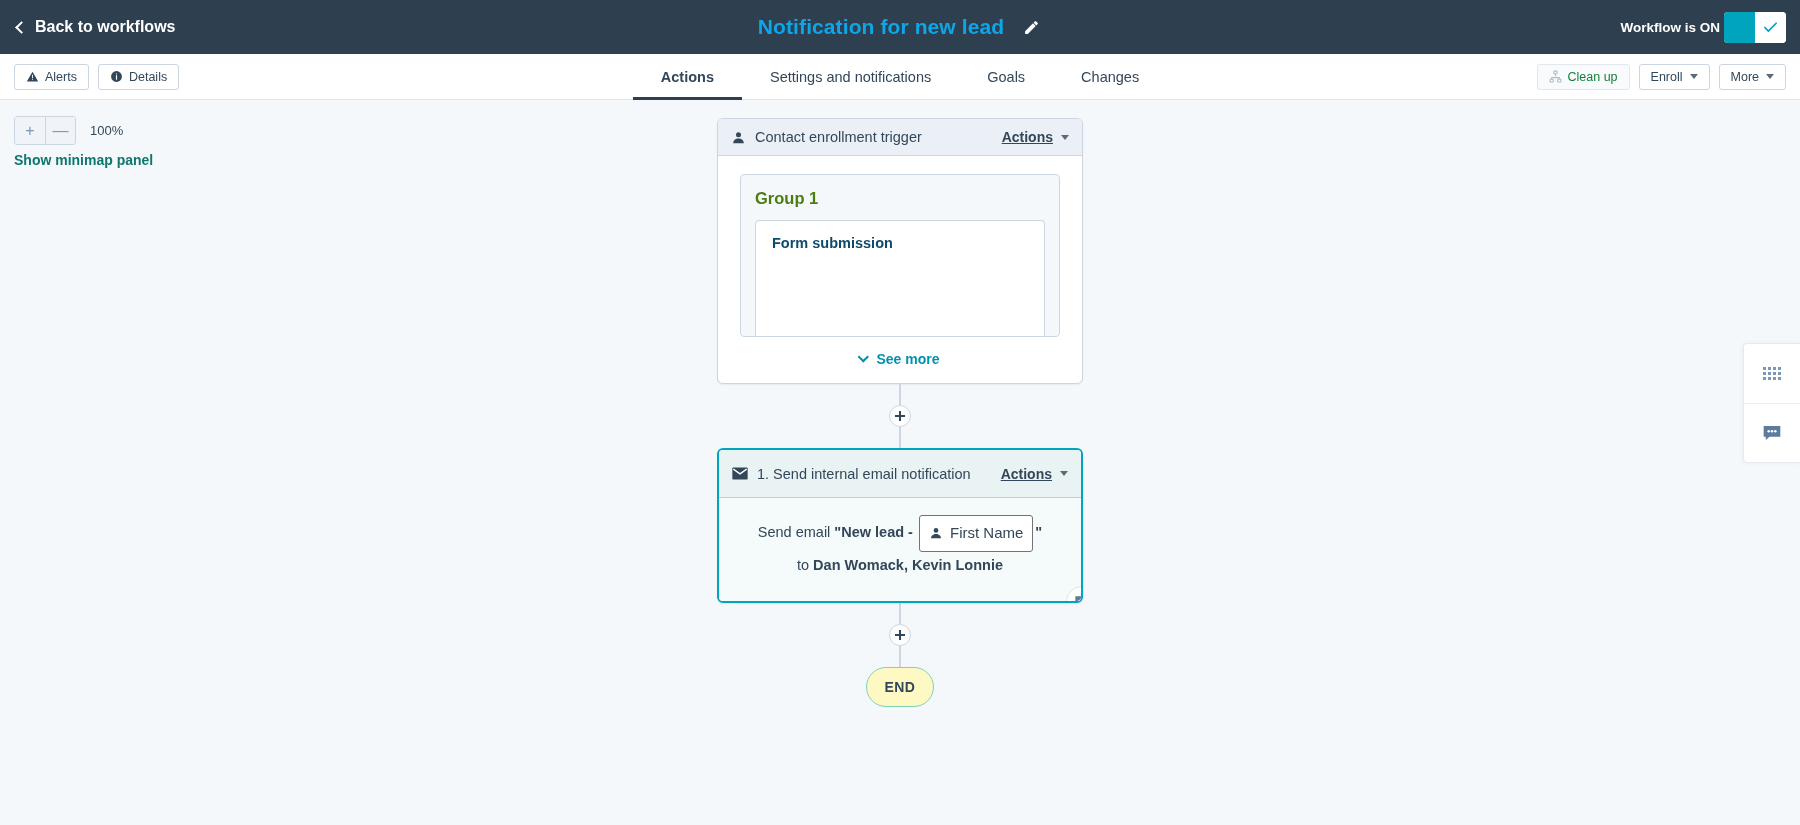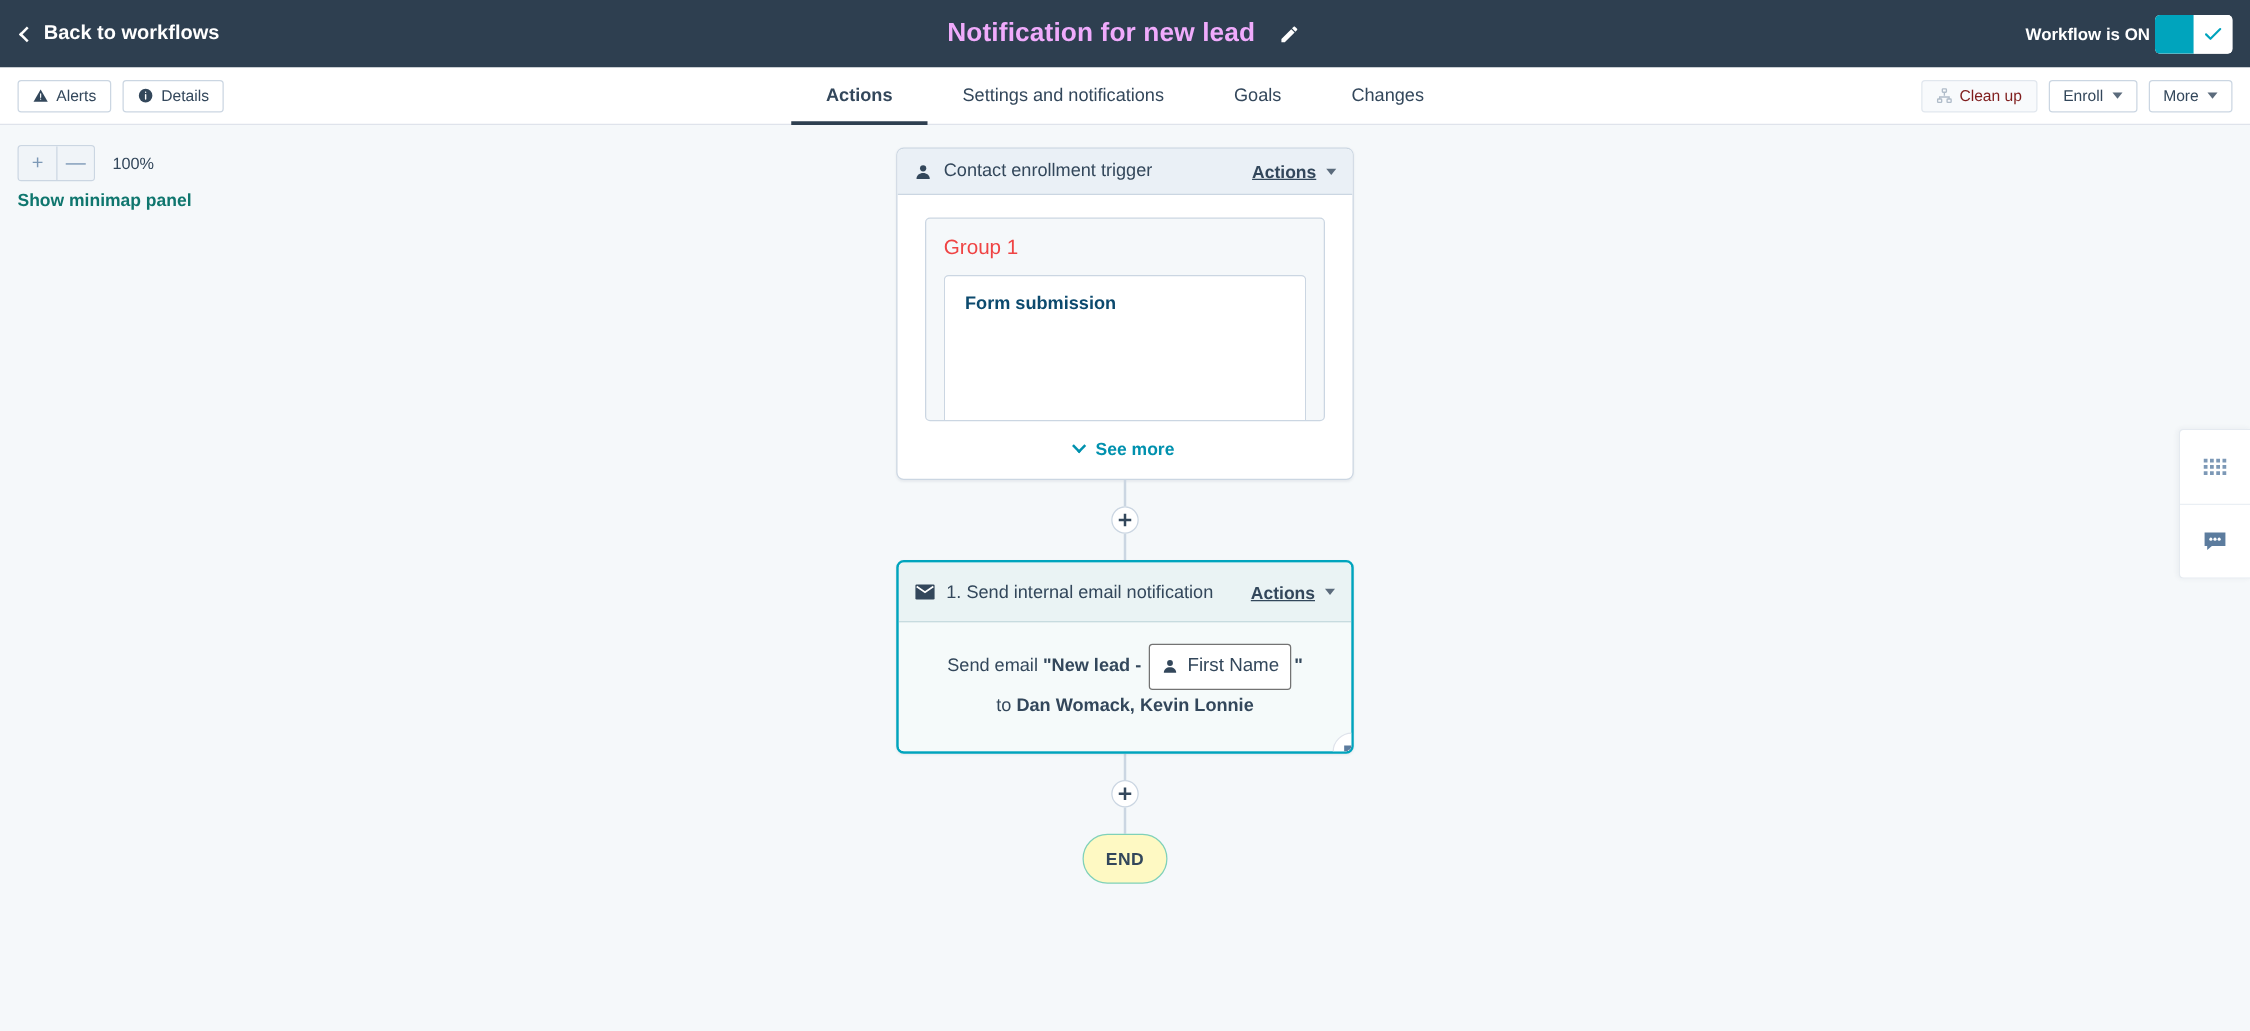--- a/index.html
+++ b/index.html
@@ -45,21 +45,21 @@
     top: 0; height: 54px;
     display: flex;
     align-items: center;
     justify-content: center;
     gap: 16px;
     pointer-events: none;
   }
   .wf-title {
     font-size: 21px;
     font-weight: bold;
-    color: #f0abfc;
+    color: #0ea5e9;
     letter-spacing: .1px;
   }
   .pencil-btn {
     pointer-events: auto;
     cursor: pointer;
     width: 22px; height: 22px;
     display: flex; align-items: center; justify-content: center;
   }
   .topbar-right {
     margin-left: auto;
@@ -113,21 +113,21 @@
     color: #33475b;
     display: inline-flex;
     align-items: center;
     gap: 6px;
     cursor: pointer;
     font-family: "Liberation Sans", sans-serif;
     white-space: nowrap;
   }
   .btn.ghost { background: #ffffff; }
   .btn.disabled {
-    color: #7f1d1d;
+    color: #15803d;
     border-color: #e1e7ee;
     background: #f8fafc;
     cursor: default;
     text-align: right;
   }
   .tabs {
     position: absolute;
     left: 0; right: 0; top: 0;
     height: 46px;
     display: flex;
@@ -268,22 +268,22 @@
 
   .group-box {
     border: 1px solid #cbd6e2;
     border-radius: 4px;
     background: #f5f8fa;
     padding: 14px 14px 0 14px;
     position: relative;
   }
   .group-title {
     font-size: 16.5px;
-    font-weight: normal;
-    color: #ef4444;
+    font-weight: bold;
+    color: #4d7c0f;
     margin: 0 0 12px 0;
   }
   .filter-box {
     border: 1px solid #cbd6e2;
     border-top-left-radius: 4px;
     border-top-right-radius: 4px;
     border-bottom: none;
     background: #ffffff;
     padding: 14px 16px 0 16px;
     height: 116px;

